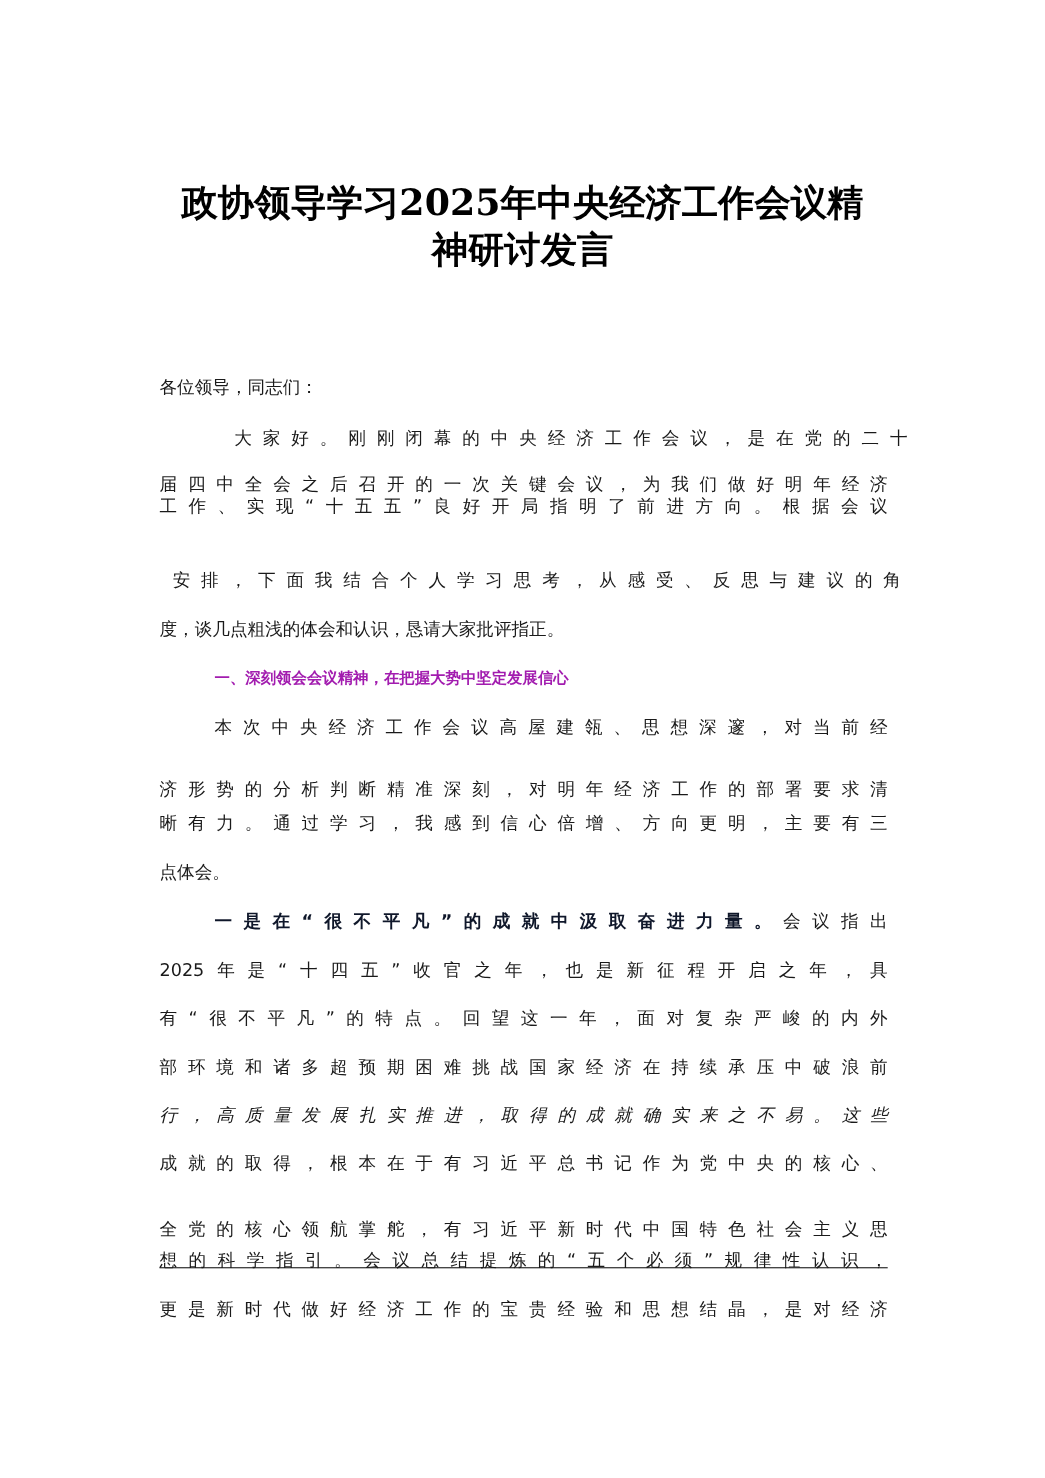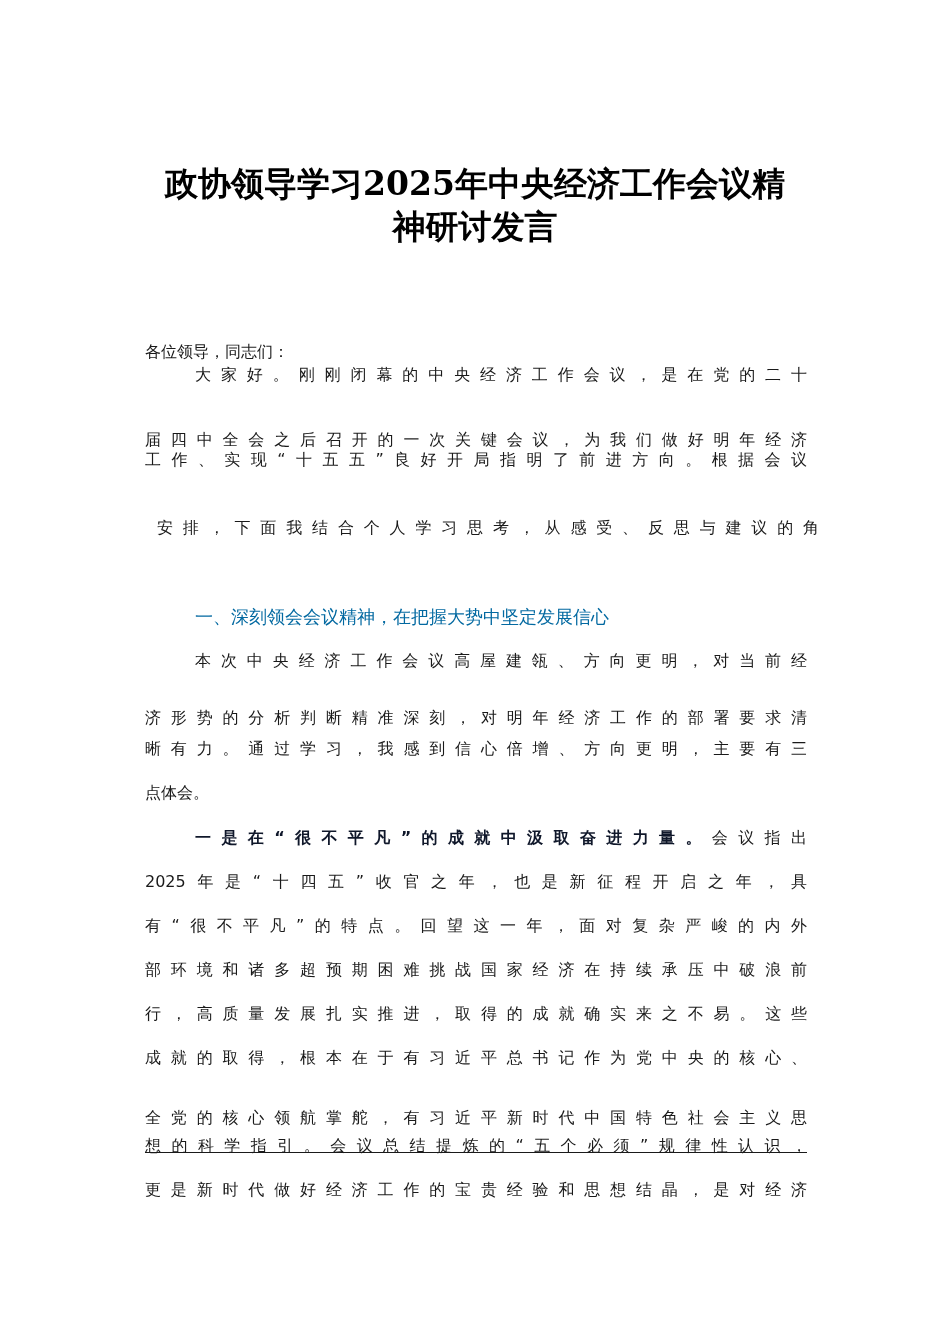--- a/index.html
+++ b/index.html
@@ -47,56 +47,57 @@
     text-align: justify;
     text-align-last: justify;
     color: #1a1a1a;
     font-family: "DejaVu Sans", "Liberation Sans", sans-serif;
     font-weight: normal;
   }
   .line.last { text-align-last: left; }
   .line.indent { left: 195px; width: 612px; }
   .heading {
     font-family: "DejaVu Sans", "Liberation Sans", sans-serif;
-    font-weight: normal;
-    color: #0369a1;
+    font-weight: bold;
+    color: #a21caf;
     text-align-last: left;
-    font-size: 18px;
+    font-size: 14px;
   }
   .bold-lead {
     font-weight: bold;
     color: #0f172a;
   }
 </style>
 </head>
 <body>
 
 <div class="page">
 
   <div class="title l1">政协领导学习2025年中央经济工作会议精</div>
   <div class="title l2">神研讨发言</div>
 
   <div class="line last" style="top:337px;">各位领导，同志们：</div>
 
-  <div class="line indent" style="top:360px;">大家好。刚刚闭幕的中央经济工作会议，是在党的二十</div>
+  <div class="line indent" style="top:384px;margin-left:18px;">大家好。刚刚闭幕的中央经济工作会议，是在党的二十</div>
   <div class="line" style="top:425px;">届四中全会之后召开的一次关键会议，为我们做好明年经济</div>
   <div class="line" style="top:445px;">工作、实现“十五五”良好开局指明了前进方向。根据会议</div>
   <div class="line" style="top:513px;margin-left:12px;">安排，下面我结合个人学习思考，从感受、反思与建议的角</div>
+  <div class="line last" style="top:557px;">度，谈几点粗浅的体会和认识，恳请大家批评指正。</div>
 
   <div class="line indent heading" style="top:602px;">一、深刻领会会议精神，在把握大势中坚定发展信心</div>
 
-  <div class="line indent" style="top:646px;">本次中央经济工作会议高屋建瓴、方向更明，对当前经</div>
+  <div class="line indent" style="top:646px;">本次中央经济工作会议高屋建瓴、思想深邃，对当前经</div>
   <div class="line" style="top:690px;margin-top:13px;">济形势的分析判断精准深刻，对明年经济工作的部署要求清</div>
   <div class="line" style="top:734px;">晰有力。通过学习，我感到信心倍增、方向更明，主要有三</div>
   <div class="line last" style="top:778px;">点体会。</div>
 
   <div class="line indent" style="top:823px;"><span class="bold-lead">一是在“很不平凡”的成就中汲取奋进力量。</span><span>会议指出</span></div>
 
   <div class="line" style="top:867px;">2025年是“十四五”收官之年，也是新征程开启之年，具</div>
   <div class="line" style="top:911px;">有“很不平凡”的特点。回望这一年，面对复杂严峻的内外</div>
   <div class="line" style="top:955px;">部环境和诸多超预期困难挑战国家经济在持续承压中破浪前</div>
-  <div class="line" style="top:999px;">行，高质量发展扎实推进，取得的成就确实来之不易。这些</div>
+  <div class="line" style="top:999px;font-style:italic;">行，高质量发展扎实推进，取得的成就确实来之不易。这些</div>
   <div class="line" style="top:1043px;">成就的取得，根本在于有习近平总书记作为党中央的核心、</div>
   <div class="line" style="top:1087px;margin-top:16px;">全党的核心领航掌舵，有习近平新时代中国特色社会主义思</div>
   <div class="line" style="top:1131px;text-decoration:underline;">想的科学指引。会议总结提炼的“五个必须”规律性认识，</div>
   <div class="line" style="top:1175px;">更是新时代做好经济工作的宝贵经验和思想结晶，是对经济</div>
 
 </div>
 
 </body></html>

